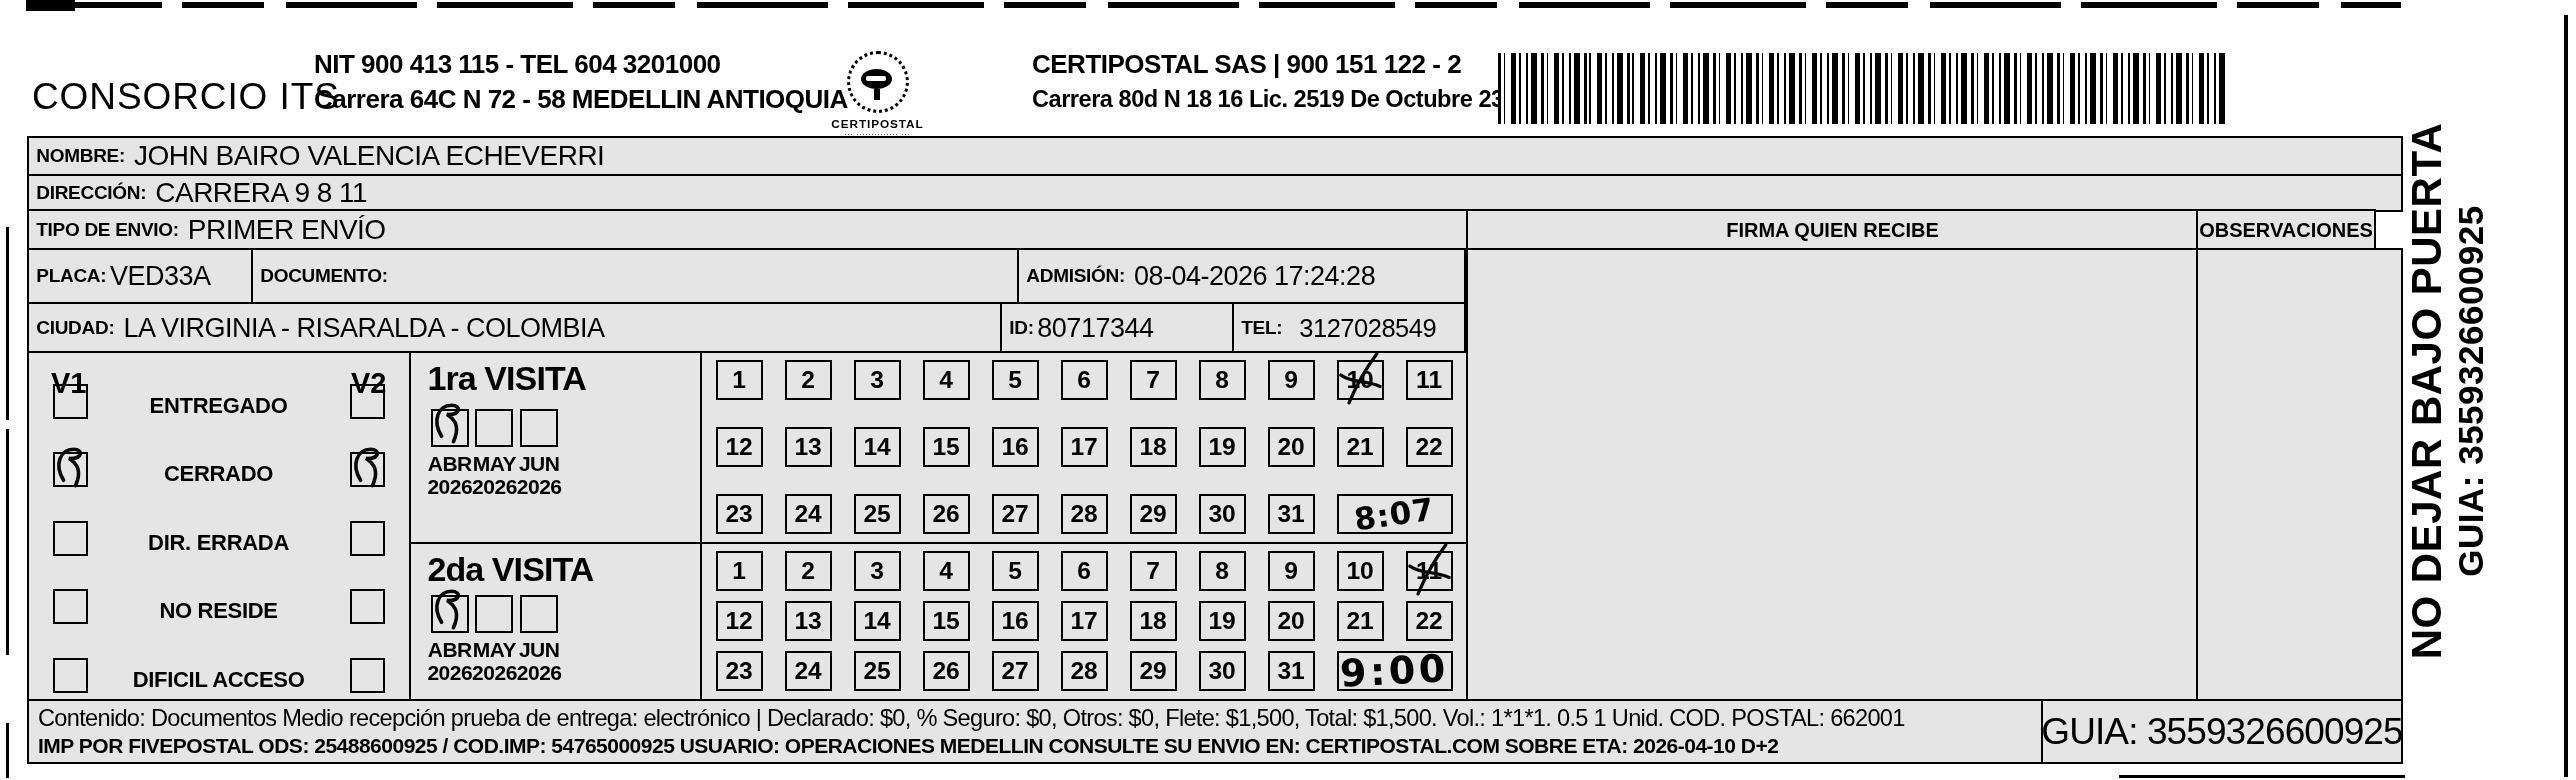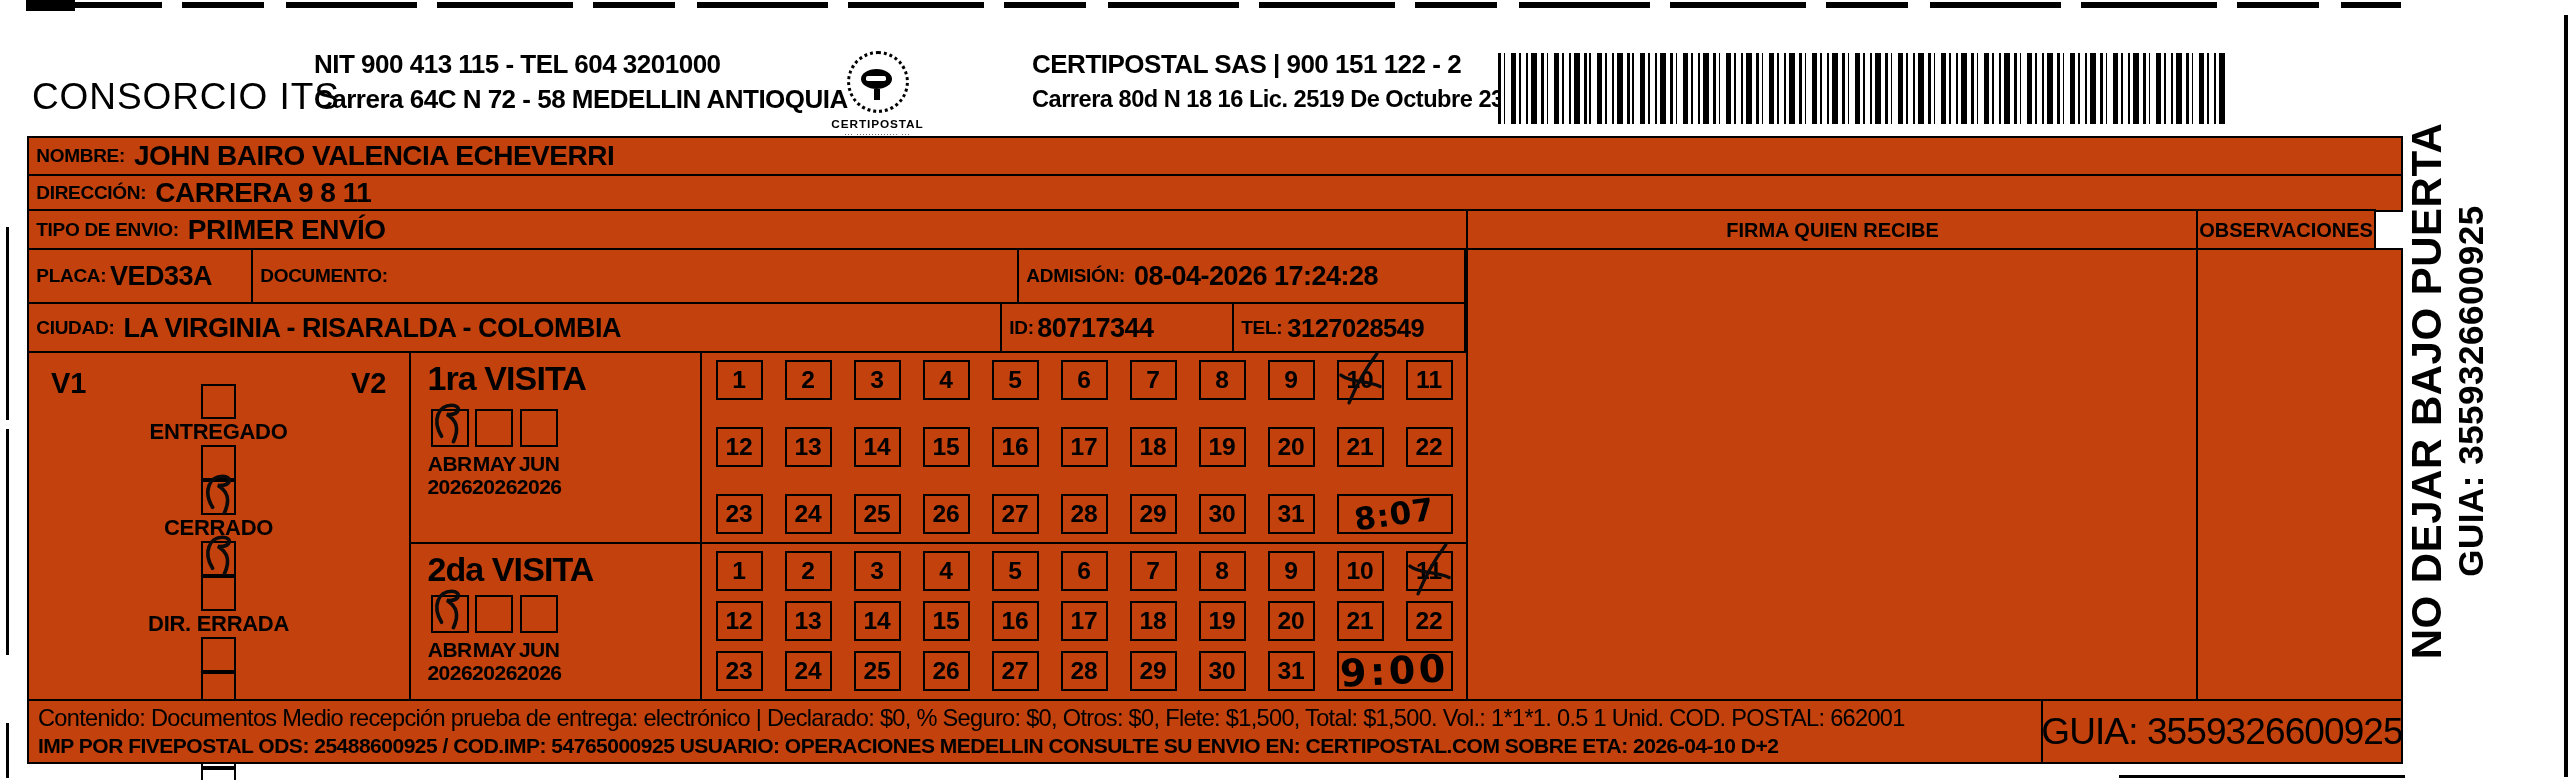--- a/index.html
+++ b/index.html
@@ -28,29 +28,29 @@
   .logo-circle{width:56px;height:56px;border:3.6px dotted #000;border-radius:50%;margin:0 auto;position:relative;}
   .logo-core{position:absolute;left:11px;top:14.5px;width:31px;height:20px;background:#000;border-radius:50%;}
   .logo-slot{position:absolute;left:16.4px;top:22px;width:20px;height:4.5px;background:#fff;border-radius:1.8px;}
   .logo-stem{position:absolute;left:24.6px;top:35px;width:5.5px;height:11px;background:#000;}
   .logo-caption{font-size:11.8px;font-weight:bold;letter-spacing:0.9px;margin-top:3.6px;}
   .logo-sub{font-size:6.4px;letter-spacing:0.9px;}
   
   .barcode{left:1498px;top:53px;width:727px;height:71px;
     background:repeating-linear-gradient(90deg,#000 0 2.7px,#fff 2.7px 5.5px,#000 5.5px 7.3px,#fff 7.3px 12.7px,#000 12.7px 18px,#fff 18px 21px,#000 21px 23px,#fff 23px 28px,#000 28px 30px,#fff 30px 33px,#000 33px 39px,#fff 39px 43px);}
   
-  .cell{position:absolute;border:2.7px solid #000;background:#c2410c;box-sizing:border-box;
+  .cell{position:absolute;border:2.7px solid #000;background:#e5e5e5;box-sizing:border-box;
     display:flex;align-items:center;padding-left:7.3px;white-space:nowrap;overflow:visible;}
   .flabel{font-weight:bold;font-size:19px;letter-spacing:-0.3px;}
-  .fvalue{font-size:28px;margin-left:9px;letter-spacing:-0.5px;font-weight:bold;}
+  .fvalue{font-size:28px;margin-left:9px;letter-spacing:-0.5px;}
   .hdr-cell{justify-content:center;padding-left:0;font-weight:bold;font-size:20px;}
   
   .vhdr{position:absolute;top:14px;font-weight:bold;font-size:29px;}
   .status-rows{position:absolute;left:0;right:0;top:31px;bottom:7.3px;display:flex;flex-direction:column;justify-content:space-between;}
-  .status-row{display:flex;align-items:center;justify-content:space-between;padding:0 25.5px 0 23.6px;flex-direction:column;}
+  .status-row{display:flex;align-items:flex-end;justify-content:space-between;padding:0 25.5px 0 23.6px;}
   .slabel{flex:1;text-align:center;font-weight:bold;font-size:22px;letter-spacing:-0.3px;}
   .cbox{width:35px;height:35px;border:2.7px solid #000;box-sizing:border-box;position:relative;flex:none;}
   
   .visit-title{position:absolute;left:16.4px;top:5.5px;font-weight:bold;font-size:34px;letter-spacing:-0.9px;}
   .months{position:absolute;left:16.4px;top:56px;display:flex;}
   .month-item{text-align:center;}
   .month-item .cbox{width:38px;height:38px;margin:0 auto;}
   .mlabel{font-weight:bold;font-size:21px;line-height:23px;margin-top:4.5px;letter-spacing:-0.5px;}
   
   .day-grid{position:absolute;left:13.6px;right:7.3px;top:7.3px;bottom:9px;display:flex;flex-direction:column;justify-content:space-between;}
@@ -141,21 +141,21 @@
 <div class="cell" style="left:27px;top:302px;width:976px;height:52px;">
   <span class="flabel">CIUDAD:</span>
   <span class="fvalue" style="font-size:27px;">LA VIRGINIA - RISARALDA - COLOMBIA</span>
 </div>
 <div class="cell" style="left:1000px;top:302px;width:235px;height:52px;">
   <span class="flabel">ID:</span>
   <span class="fvalue" style="font-size:27px;margin-left:3.6px;">80717344</span>
 </div>
 <div class="cell" style="left:1232px;top:302px;width:234px;height:52px;">
   <span class="flabel">TEL:</span>
-  <span class="fvalue" style="font-size:25.5px;margin-left:5px;">3127028549</span>
+  <span class="fvalue" style="font-size:25.5px;margin-left:17px;">3127028549</span>
 </div>
 
 <div class="cell" style="left:27px;top:351px;width:385px;height:351px;padding:0;display:block;">
   <div class="vhdr" style="left:22px;">V1</div>
   <div class="vhdr" style="right:23.6px;">V2</div>
   <div class="status-rows" id="status-rows">
       <div class="status-row">
         <div class="cbox"></div>
         <div class="slabel">ENTREGADO</div>
         <div class="cbox"></div>

